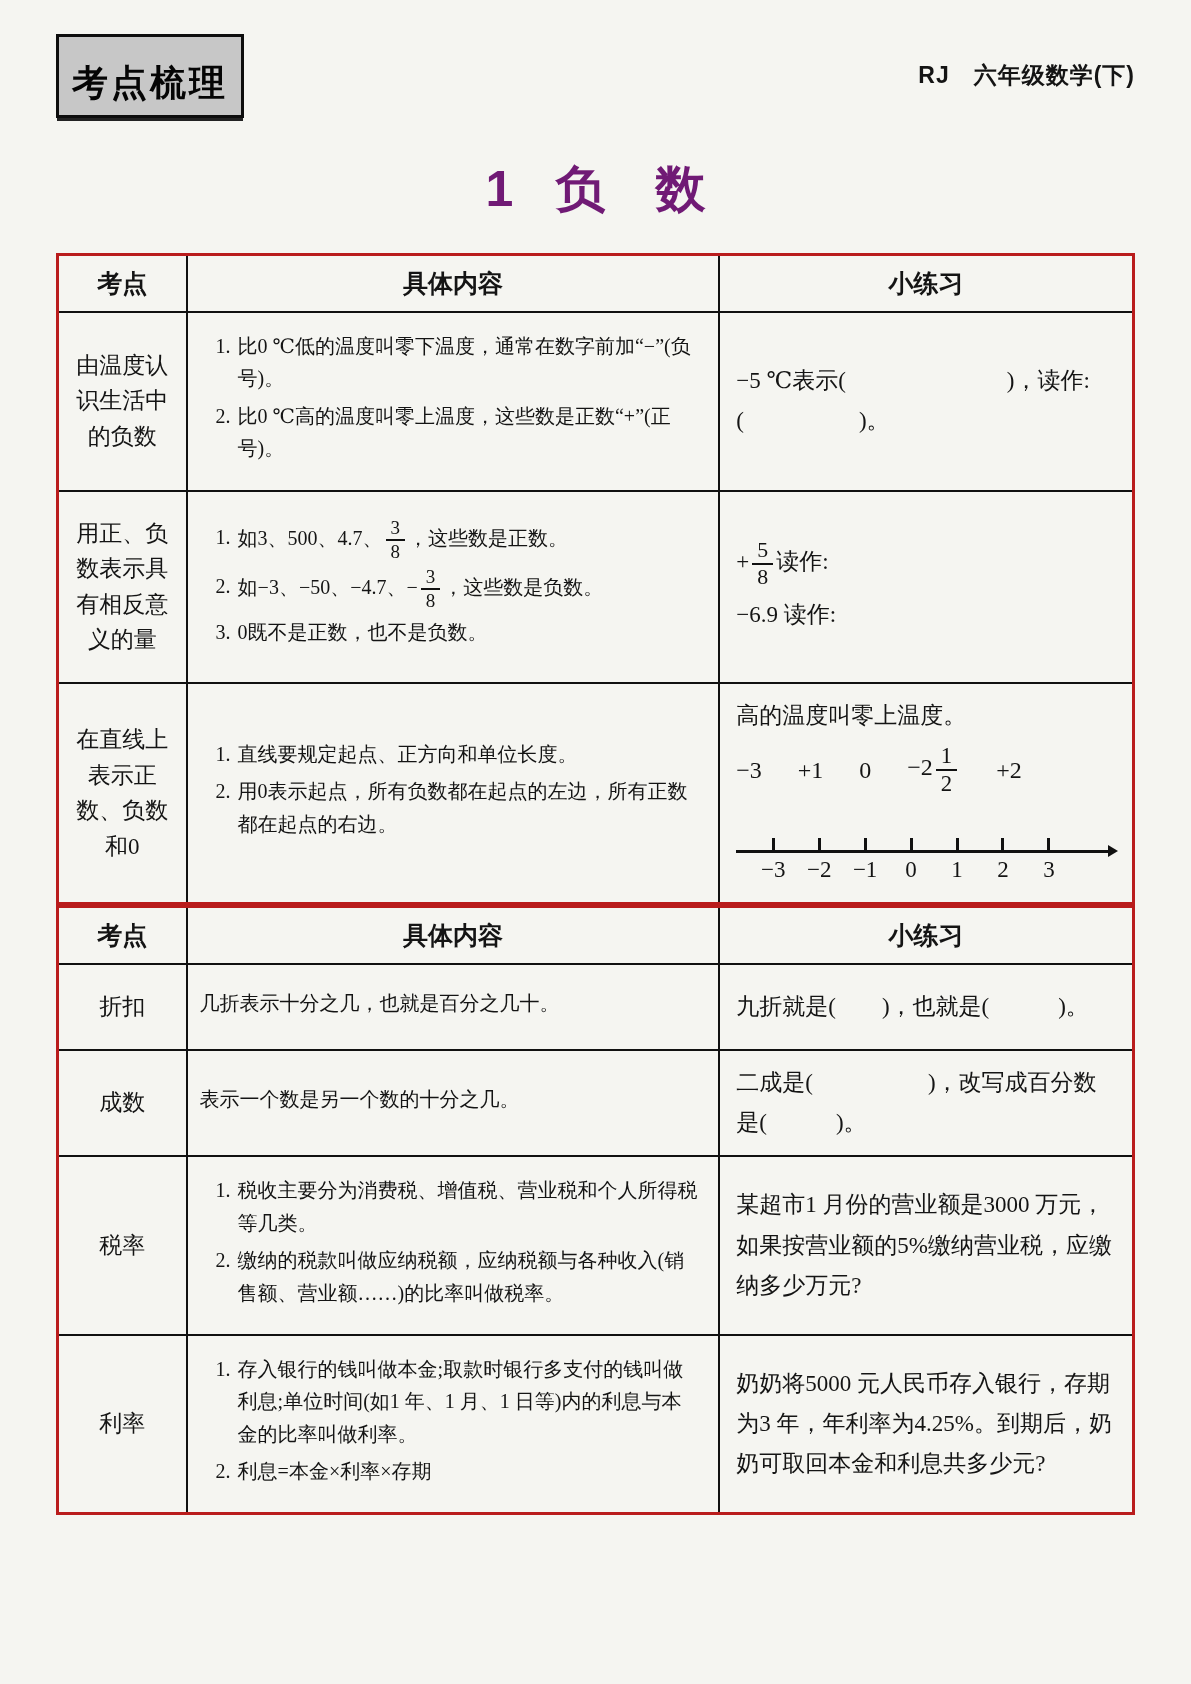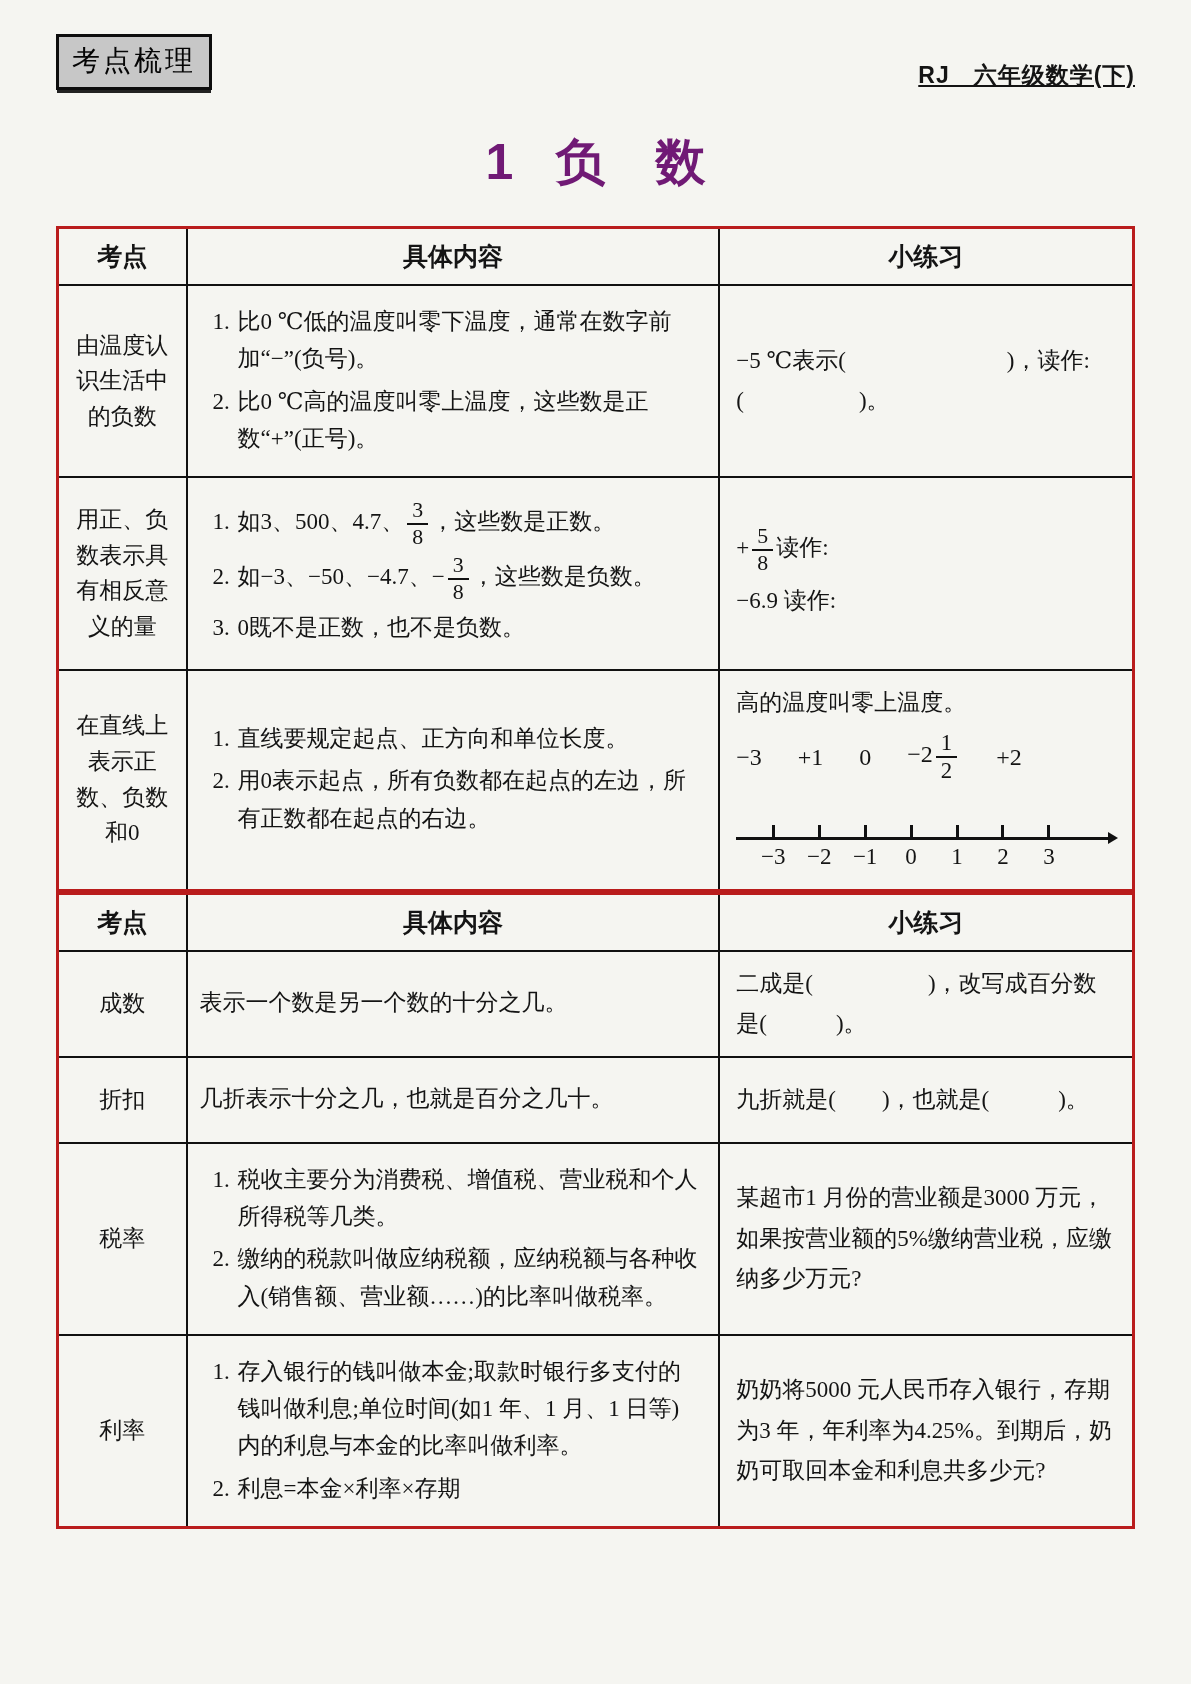--- a/index.html
+++ b/index.html
@@ -11,28 +11,28 @@
     -webkit-font-smoothing:antialiased;
   }
   .page{box-sizing:border-box;width:1191px;height:1684px;padding:34px 56px 0;position:relative;}
 
   
   .topbar{display:flex;justify-content:space-between;align-items:flex-start;}
   .badge{
     background:#c7c7c7;
     border:3px solid #0d0d0d;
     box-shadow:0 4px 0 -1px #222;
-    padding:5px 13px 7px;
-    font-family:"Liberation Sans","DejaVu Sans",sans-serif;
-    font-weight:normal;font-size:28px;letter-spacing:3px;color:#050505;
+    padding:22px 13px 7px;
+    font-family:"Liberation Sans","DejaVu Sans",sans-serif;
+    font-weight:bold;font-size:36px;letter-spacing:3px;color:#050505;
   }
   .edition{
     margin-top:26px;
     font-family:"Liberation Sans","DejaVu Sans",sans-serif;
-    font-weight:bold;font-size:23px;letter-spacing:1px;text-decoration:underline;
+    font-weight:bold;font-size:23px;letter-spacing:1px;
   }
 
   
   .sec-title{
     text-align:center;
     font-family:"Liberation Sans","DejaVu Sans",sans-serif;
     font-weight:bold;color:#701a75;
     font-size:50px;
     margin:38px 0 30px;
   }
@@ -49,21 +49,21 @@
   table.kv th, table.kv td{border:2.5px solid #111;vertical-align:middle;}
   table.kv thead th{
     font-family:"Liberation Sans","DejaVu Sans",sans-serif;
     font-weight:bold;font-size:25px;text-align:center;
     padding:11px 6px;
   }
   td.topic{
     text-align:center;font-size:23px;line-height:1.55;
     padding:24px 14px;
   }
-  td.content{font-size:23px;line-height:1.62;padding:12px 18px 14px 12px;}
+  td.content{font-size:20px;line-height:1.62;padding:12px 18px 20px 12px;}
   td.content p{margin:0;}
   td.content ol{margin:0;padding-left:36px;}
   td.content ol li{margin:5px 0;padding-left:2px;}
   td.practice{font-size:23px;line-height:1.75;padding:12px 16px;}
   td.practice p{margin:0 0 6px;}
   td.practice p:last-child{margin-bottom:0;}
 
   
   .frac{
     display:inline-flex;flex-direction:column;align-items:center;
@@ -218,35 +218,35 @@
       </colgroup>
     <thead>
       <tr>
         <th>考点</th>
         <th>具体内容</th>
         <th>小练习</th>
       </tr>
     </thead>
     <tbody>
       <tr>
+        <td class="topic">折扣</td>
+        <td class="content">
+          <p>几折表示十分之几，也就是百分之几十。</p>
+        </td>
+        <td class="practice">
+          <p>九折就是(　　)，也就是(　　　)。</p>
+        </td>
+      </tr>
+      <tr>
         <td class="topic">成数</td>
         <td class="content">
           <p>表示一个数是另一个数的十分之几。</p>
         </td>
         <td class="practice">
           <p>二成是(　　　　　)，改写成百分数是(　　　)。</p>
-        </td>
-      </tr>
-      <tr>
-        <td class="topic">折扣</td>
-        <td class="content">
-          <p>几折表示十分之几，也就是百分之几十。</p>
-        </td>
-        <td class="practice">
-          <p>九折就是(　　)，也就是(　　　)。</p>
         </td>
       </tr>
       <tr>
         <td class="topic">税率</td>
         <td class="content">
           <ol>
             <li>税收主要分为消费税、增值税、营业税和个人所得税等几类。</li>
             <li>缴纳的税款叫做应纳税额，应纳税额与各种收入(销售额、营业额……)的比率叫做税率。</li>
           </ol>
         </td>

